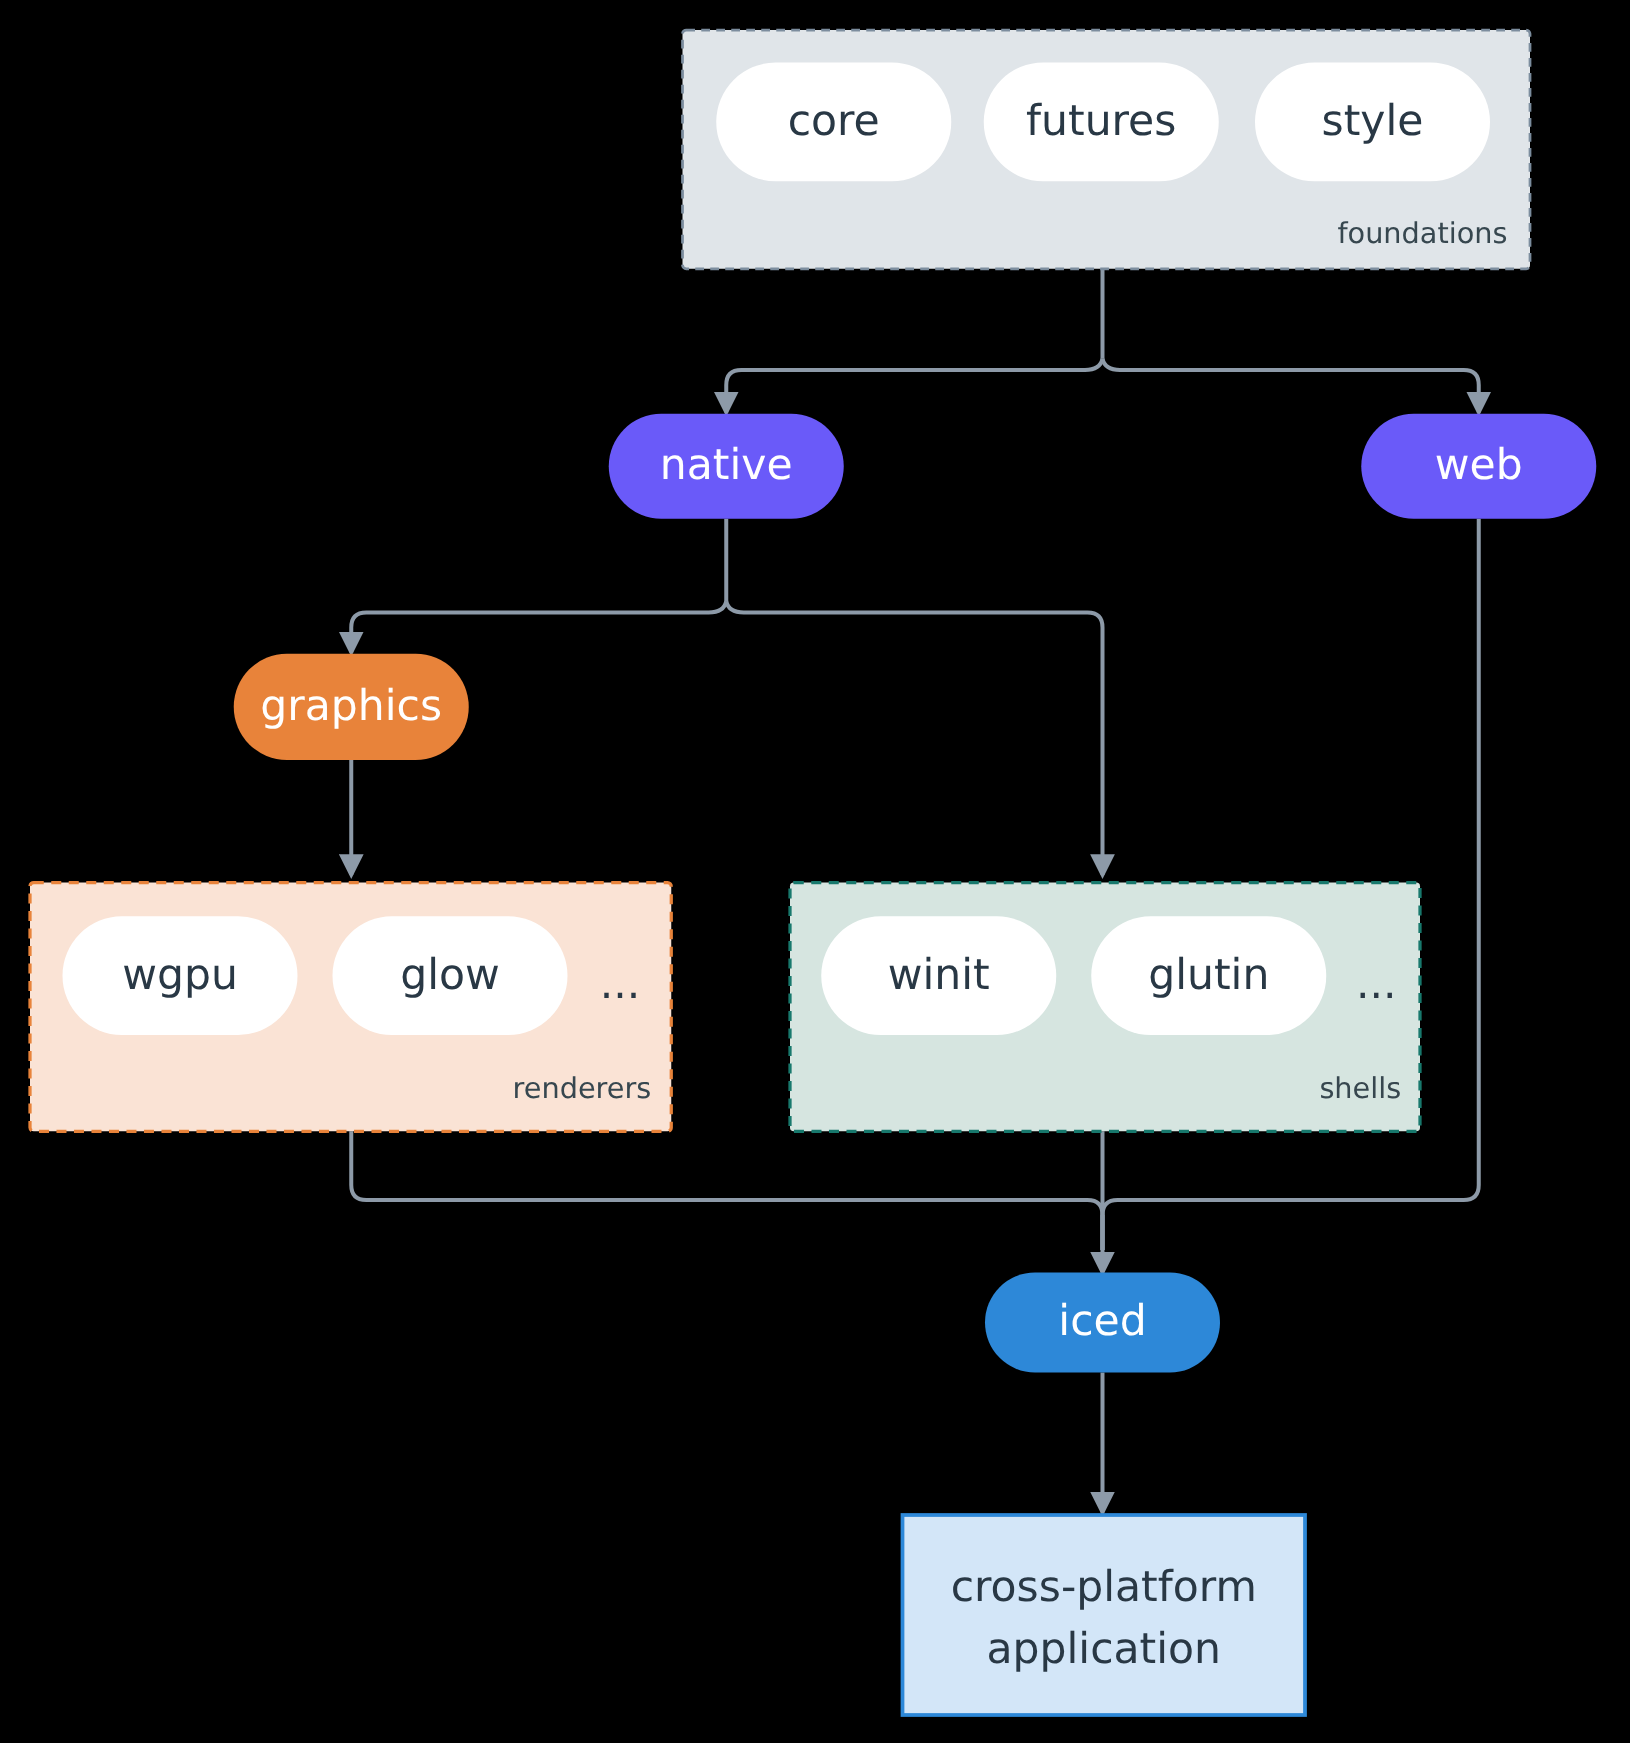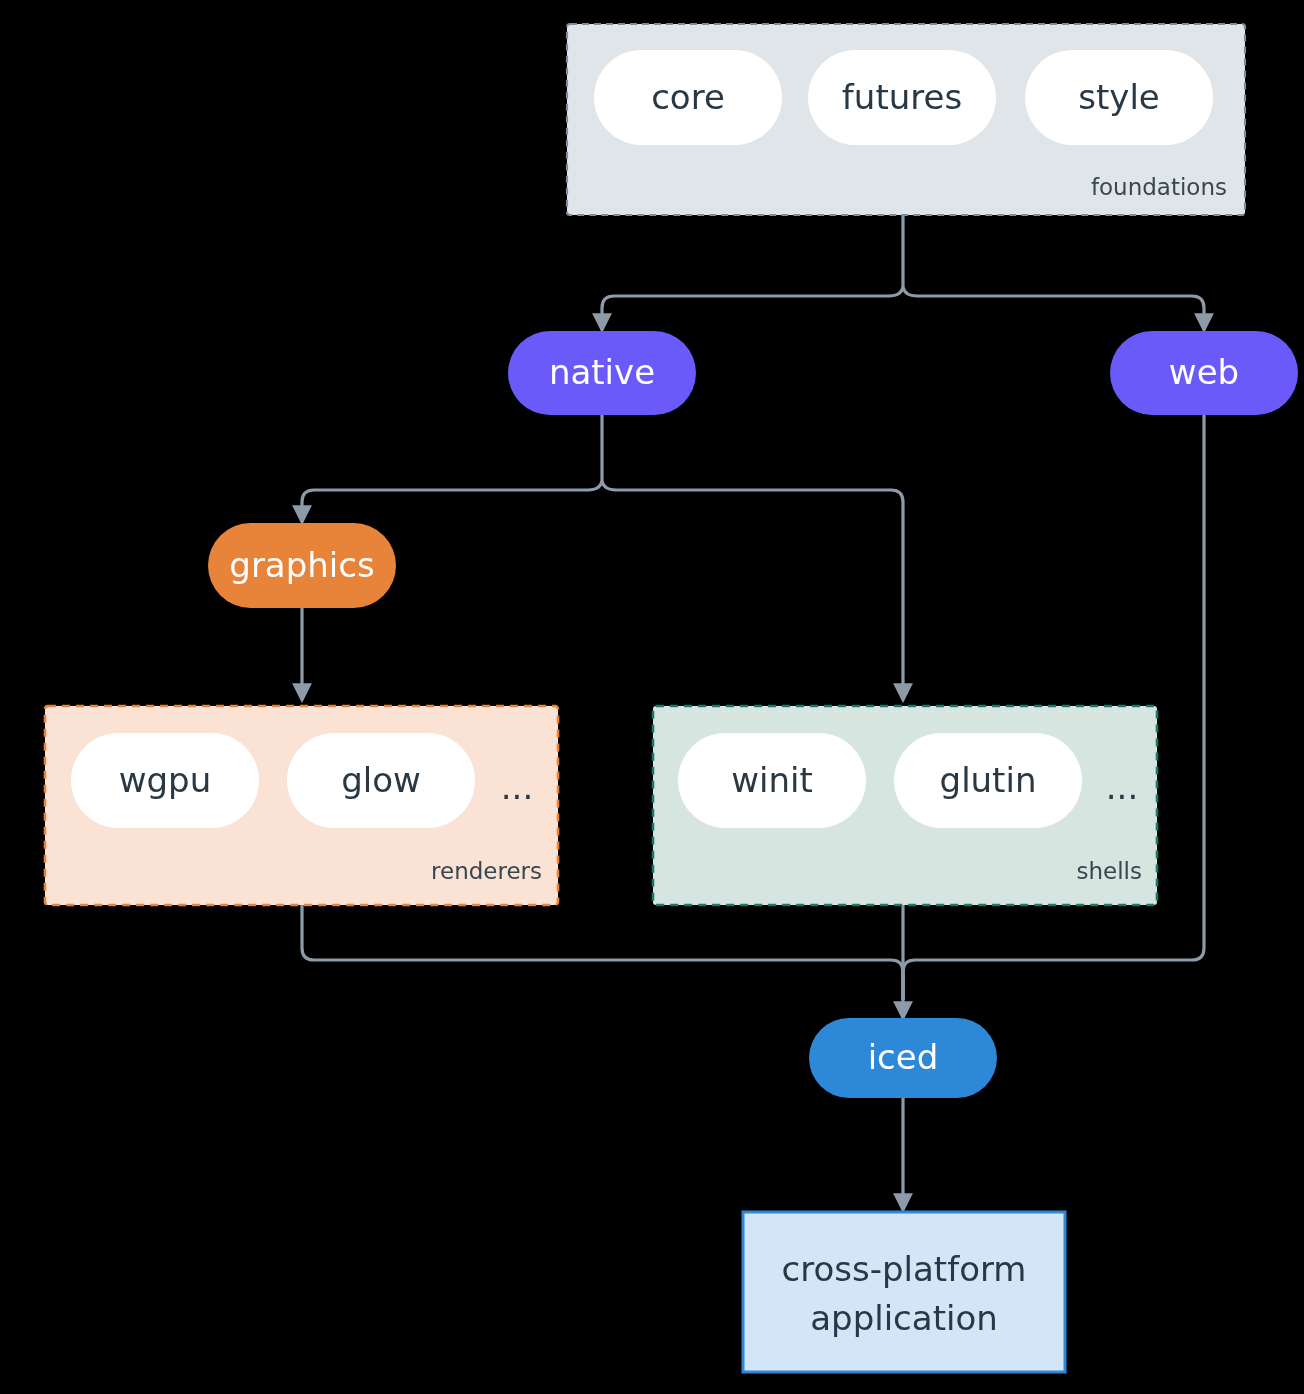--- a/index.html
+++ b/index.html
@@ -10,21 +10,20 @@
   body {
     width: 1304px;
     height: 1394px;
     overflow: hidden;
     font-family: "DejaVu Sans", sans-serif;
   }
   #diagram-root {
     position: relative;
     width: 1204px;
     height: 1394px;
-    margin-left: 21px;
   }
   svg#diagram {
     display: block;
     width: 1304px;
     height: 1394px;
   }
   .node-label {
     font-family: "DejaVu Sans", sans-serif;
     text-anchor: middle;
     dominant-baseline: middle;

